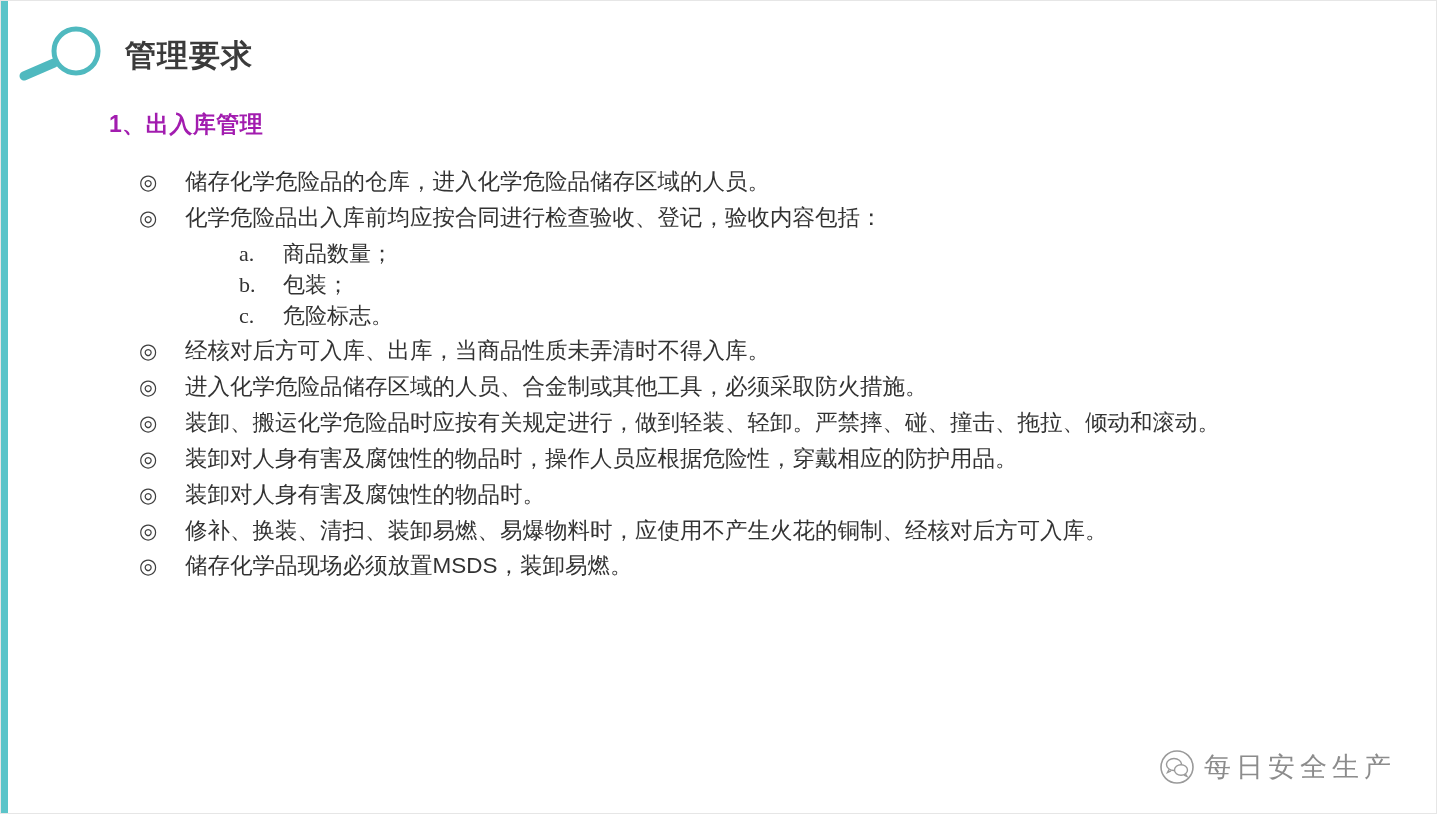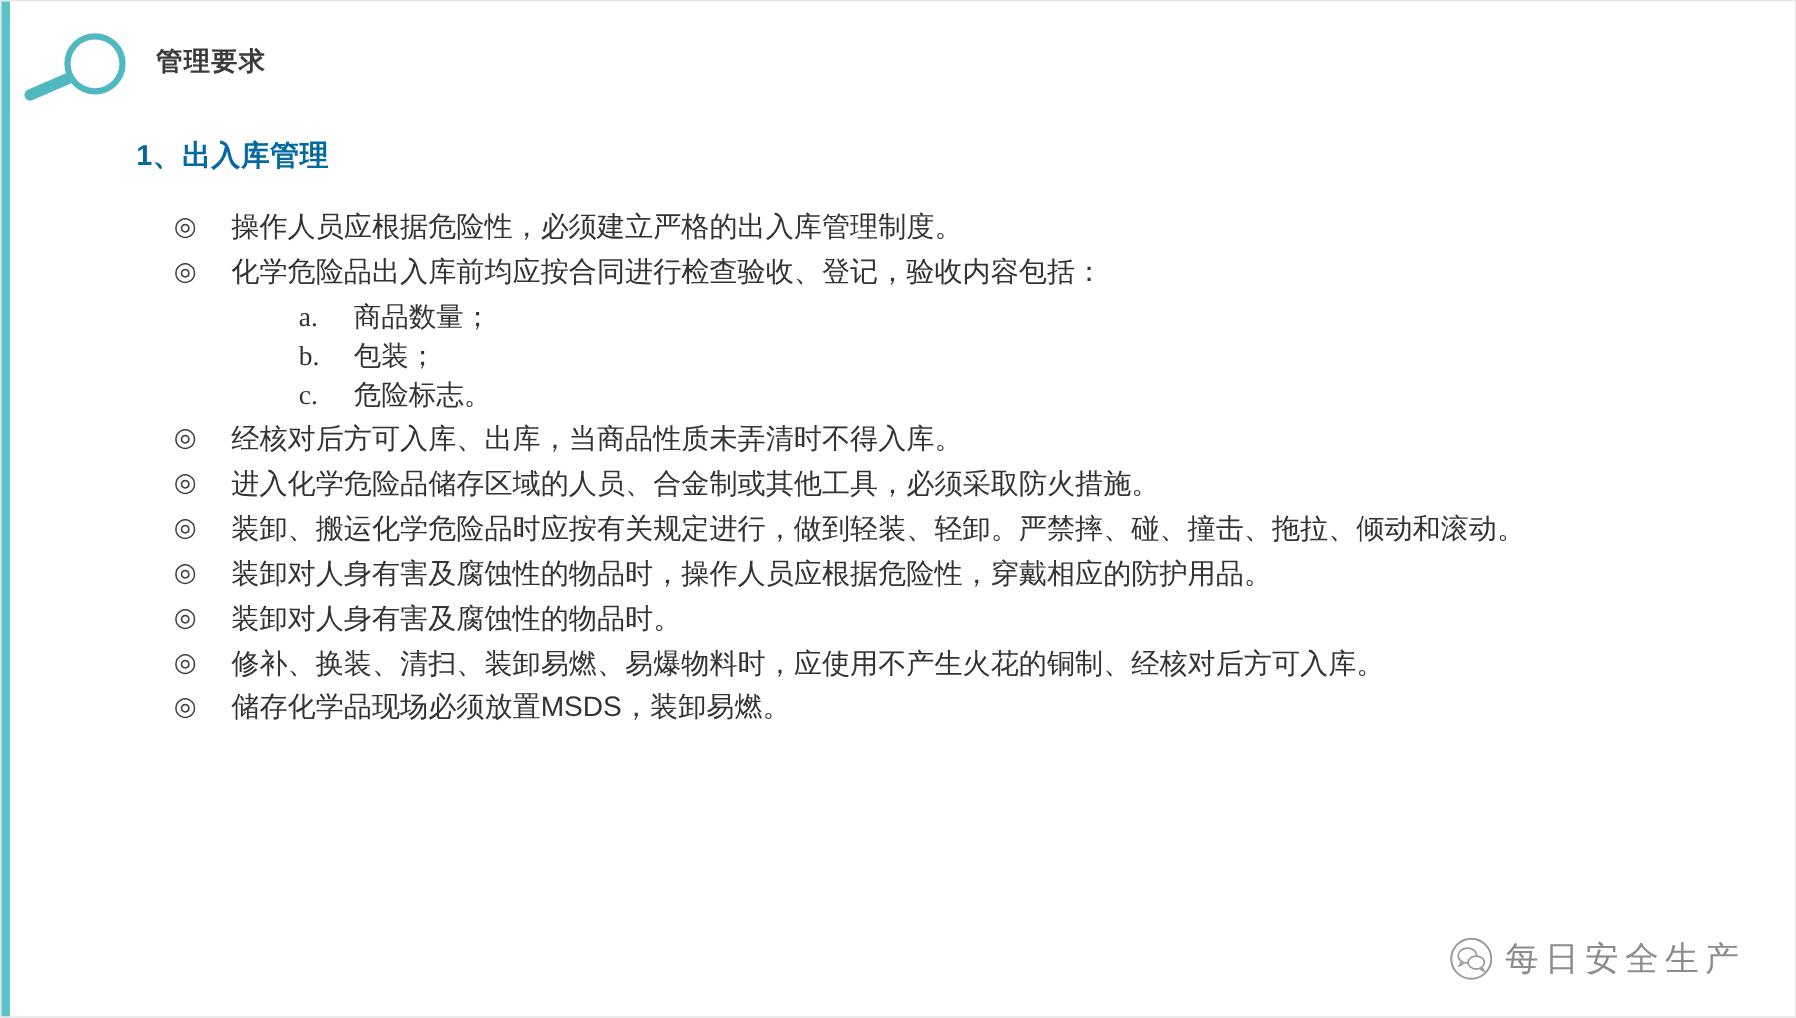--- a/index.html
+++ b/index.html
@@ -40,37 +40,37 @@
     position: absolute;
     left: 13px;
     top: 22px;
     width: 96px;
     height: 60px;
   }
   .header-title {
     position: absolute;
     left: 124px;
     top: 34px;
-    font-size: 21px;
+    font-size: 31px;
     font-weight: bold;
     color: #3b3b3b;
     letter-spacing: 1px;
   }
   
   .content {
     position: absolute;
     left: 0;
     top: 108px;
     width: 1437px;
   }
   .section-title {
     margin-left: 108px;
     font-size: 23px;
     font-weight: bold;
-    color: #0369a1;
+    color: #a21caf;
     letter-spacing: 0.5px;
   }
   .bullets {
     margin-top: 26px;
     margin-left: 138px;
     width: 1160px;
   }
   .bullet-row {
     display: flex;
     align-items: flex-start;
@@ -158,21 +158,21 @@
   </div>
 
   <div class="content">
 
     <div class="section-title">1、出入库管理</div>
 
     <div class="bullets">
 
       <div class="bullet-row">
         <span class="bullet-mark">◎</span>
-        <span class="bullet-text">操作人员应根据危险性，必须建立严格的出入库管理制度。</span>
+        <span class="bullet-text">储存化学危险品的仓库，进入化学危险品储存区域的人员。</span>
       </div>
 
       <div class="bullet-row">
         <span class="bullet-mark">◎</span>
         <span class="bullet-text">化学危险品出入库前均应按合同进行检查验收、登记，验收内容包括：</span>
       </div>
 
       <div class="sub-list">
         <div class="sub-row">
           <span class="sub-mark">a.</span>

